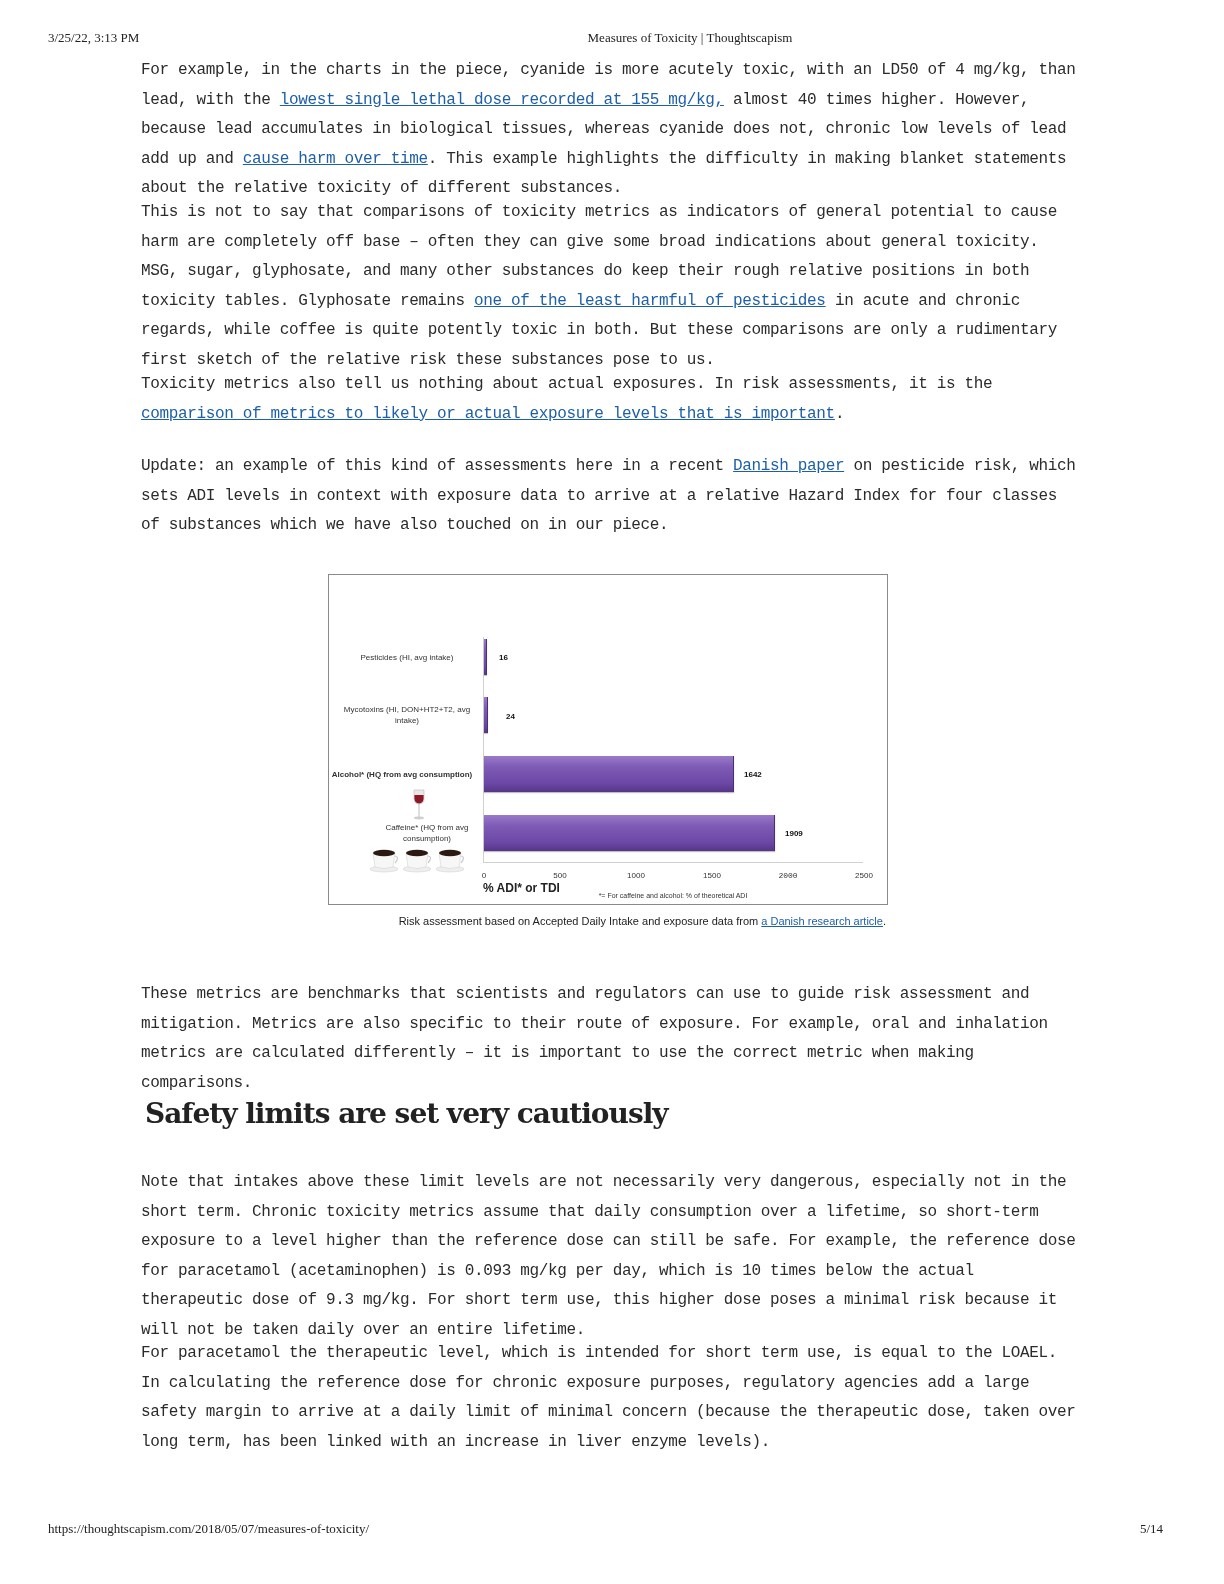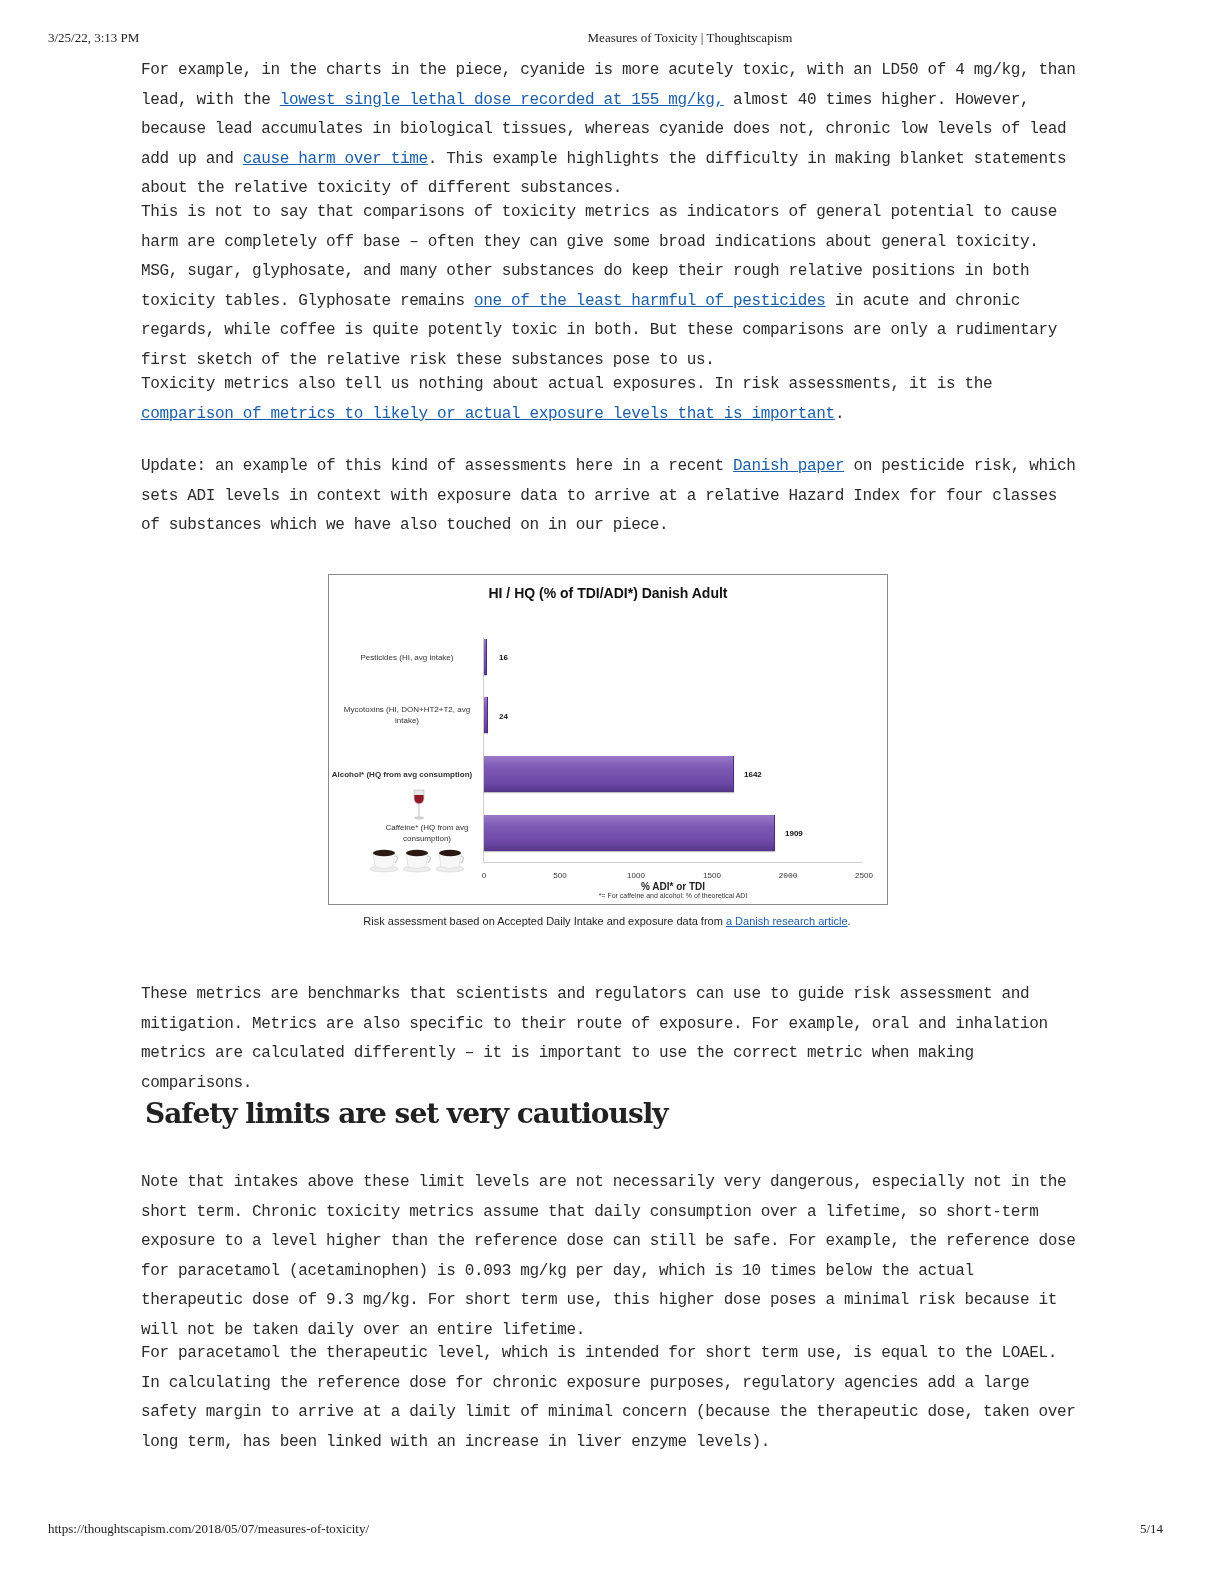--- a/index.html
+++ b/index.html
@@ -23,25 +23,25 @@
   .p7 { top: 1339px; }
 
   .chart { position: absolute; left: 328px; top: 574px; width: 558px; height: 329px; border: 1px solid #8a8a8a; background: #fff; font-family: "Liberation Sans", sans-serif; }
   .chart-title { position: absolute; top: 10px; left: 0; width: 100%; text-align: center; font-size: 14px; font-weight: bold; color: #111; }
   .axis-y { position: absolute; left: 154px; top: 62px; width: 1px; height: 226px; background: #d0d0d0; }
   .axis-x { position: absolute; left: 154px; top: 287px; width: 380px; height: 1px; background: #d0d0d0; }
   .cat-label { position: absolute; right: 410px; font-size: 8px; color: #333; text-align: center; line-height: 11px; }
   .bar { position: absolute; left: 155px; height: 36px; background: linear-gradient(to bottom, #9a7ac8 0%, #7e5bb5 30%, #6d48a6 75%, #553688 100%); border-right: 1px solid #4a2e7a; box-shadow: 0 1px 1px rgba(0,0,0,0.25); }
   .bar-val { position: absolute; font-size: 8px; font-weight: bold; color: #111; }
   .tick { position: absolute; top: 296px; font-size: 8px; color: #333; transform: translateX(-50%); }
-  .xlabel { position: absolute; top: 306px; left: 154px; width: 380px; text-align: center; font-size: 10px; font-weight: bold; color: #222; }
+  .xlabel { position: absolute; top: 306px; left: 154px; width: 380px; text-align: left; font-size: 12px; font-weight: bold; color: #222; }
   .xnote { position: absolute; top: 317px; left: 154px; width: 380px; text-align: center; font-size: 7px; color: #333; }
   .icon-wine { position: absolute; left: 83px; top: 214px; width: 14px; height: 32px; }
   .icon-cups { position: absolute; left: 40px; top: 268px; width: 100px; height: 30px; }
-  .caption { position: absolute; top: 915px; left: 328px; width: 558px; text-align: center; font-family: "Liberation Sans", sans-serif; font-size: 11px; color: #222; }
+  .caption { position: absolute; top: 915px; left: 328px; width: 558px; text-align: right; font-family: "Liberation Sans", sans-serif; font-size: 11px; color: #222; }
   .caption a { color: #1d5fa8; }
 </style>
 </head>
 <body>
 
 <div class="hdr">
   <span class="date">3/25/22, 3:13 PM</span>
   <span class="title">Measures of Toxicity | Thoughtscapism</span>
 </div>
 
@@ -55,37 +55,36 @@
 
 <div class="content p3">
   <p><span>Toxicity metrics also tell us nothing about actual exposures. In risk assessments, it is the </span><a href="#">comparison of metrics to likely or actual exposure levels that is important</a><span>.</span></p>
 </div>
 
 <div class="content p4">
   <p><span>Update: an example of this kind of assessments here in a recent </span><a href="#">Danish paper</a><span> on pesticide risk, which sets ADI levels in context with exposure data to arrive at a relative Hazard Index for four classes of substances which we have also touched on in our piece.</span></p>
 </div>
 
 <div class="chart">
-  <div class="chart-title">HI / HQ (% of TDI/ADI*) Danish Adult</div>
 
   <div class="axis-y"></div>
   <div class="axis-x"></div>
 
   <div class="cat-label" style="top:77px; width:140px; right:410px;">Pesticides (HI, avg intake)</div>
   <div class="cat-label" style="top:129px; width:140px; right:410px;">Mycotoxins (HI, DON+HT2+T2, avg intake)</div>
   <div class="cat-label" style="top:194px; width:150px; right:410px;font-weight:bold;">Alcohol* (HQ from avg consumption)</div>
   <div class="cat-label" style="top:247px; width:100px; right:410px;">Caffeine* (HQ from avg consumption)</div>
 
   <div class="bar" style="top:64px; width:2px;"></div>
   <div class="bar" style="top:122px; width:3px;"></div>
   <div class="bar" style="top:181px; width:249px;"></div>
   <div class="bar" style="top:240px; width:290px;"></div>
 
   <div class="bar-val" style="left:170px; top:78px;text-align:center;">16</div>
-  <div class="bar-val" style="left:170px; top:137px;text-align:right;">24</div>
+  <div class="bar-val" style="left:177px; top:137px;text-align:right;">24</div>
   <div class="bar-val" style="left:415px; top:195px;">1642</div>
   <div class="bar-val" style="left:456px; top:254px;">1909</div>
 
   <div class="tick" style="left:155px;">0</div>
   <div class="tick" style="left:231px;">500</div>
   <div class="tick" style="left:307px;">1000</div>
   <div class="tick" style="left:383px;">1500</div>
   <div class="tick" style="left:459px;font-family:Liberation Mono, monospace;">2000</div>
   <div class="tick" style="left:535px;">2500</div>
 

